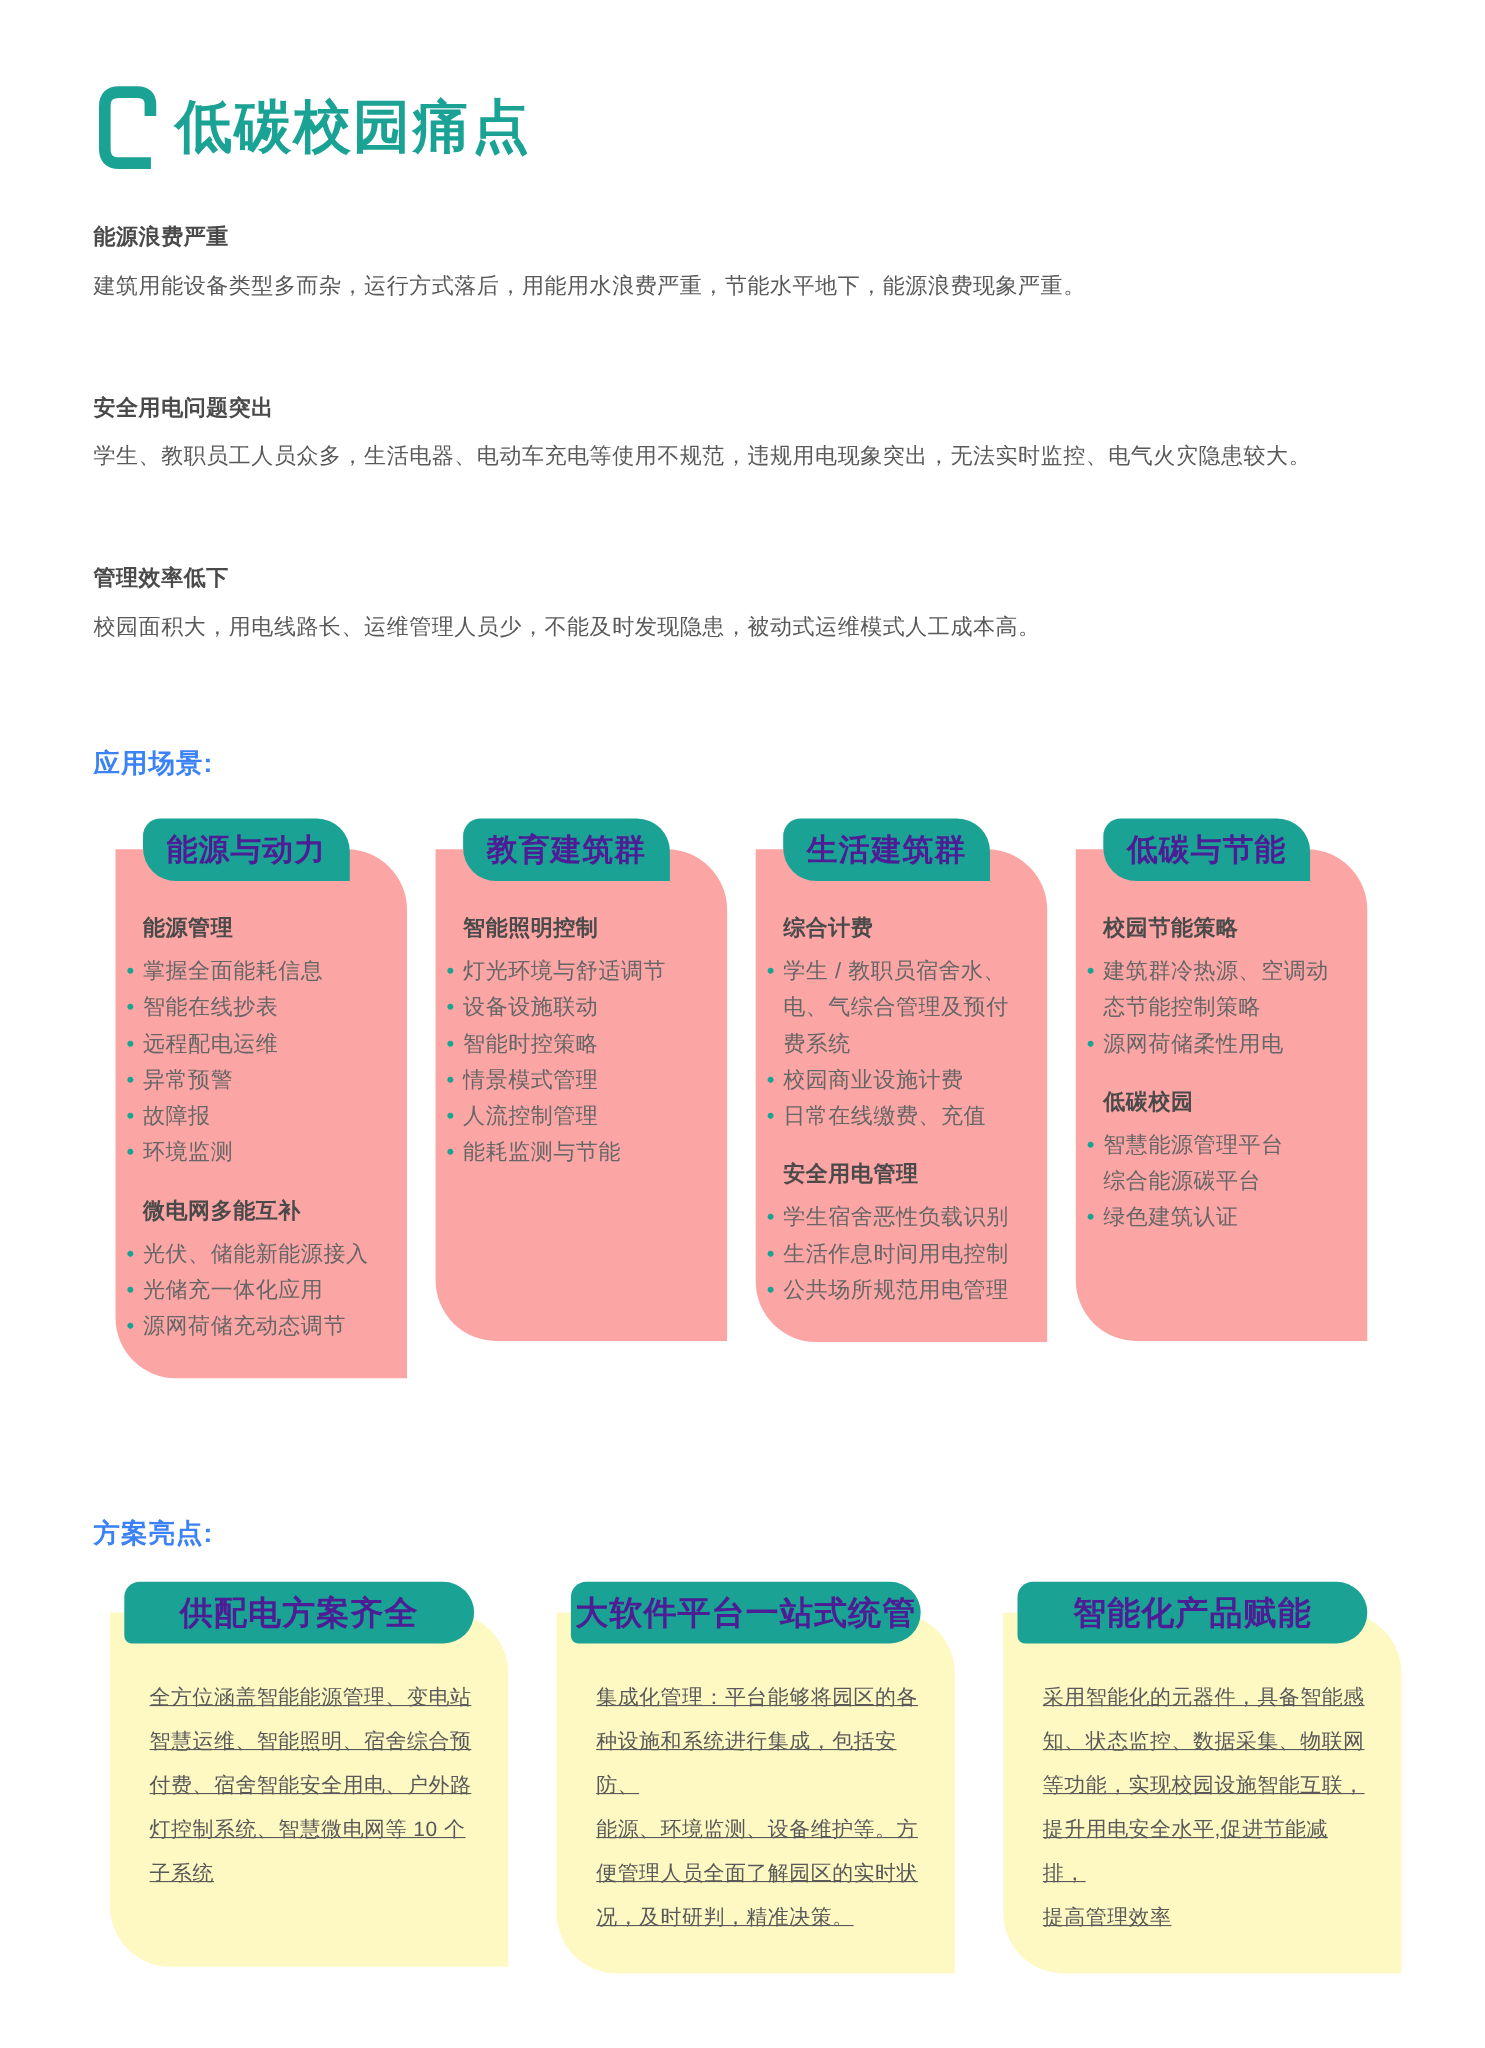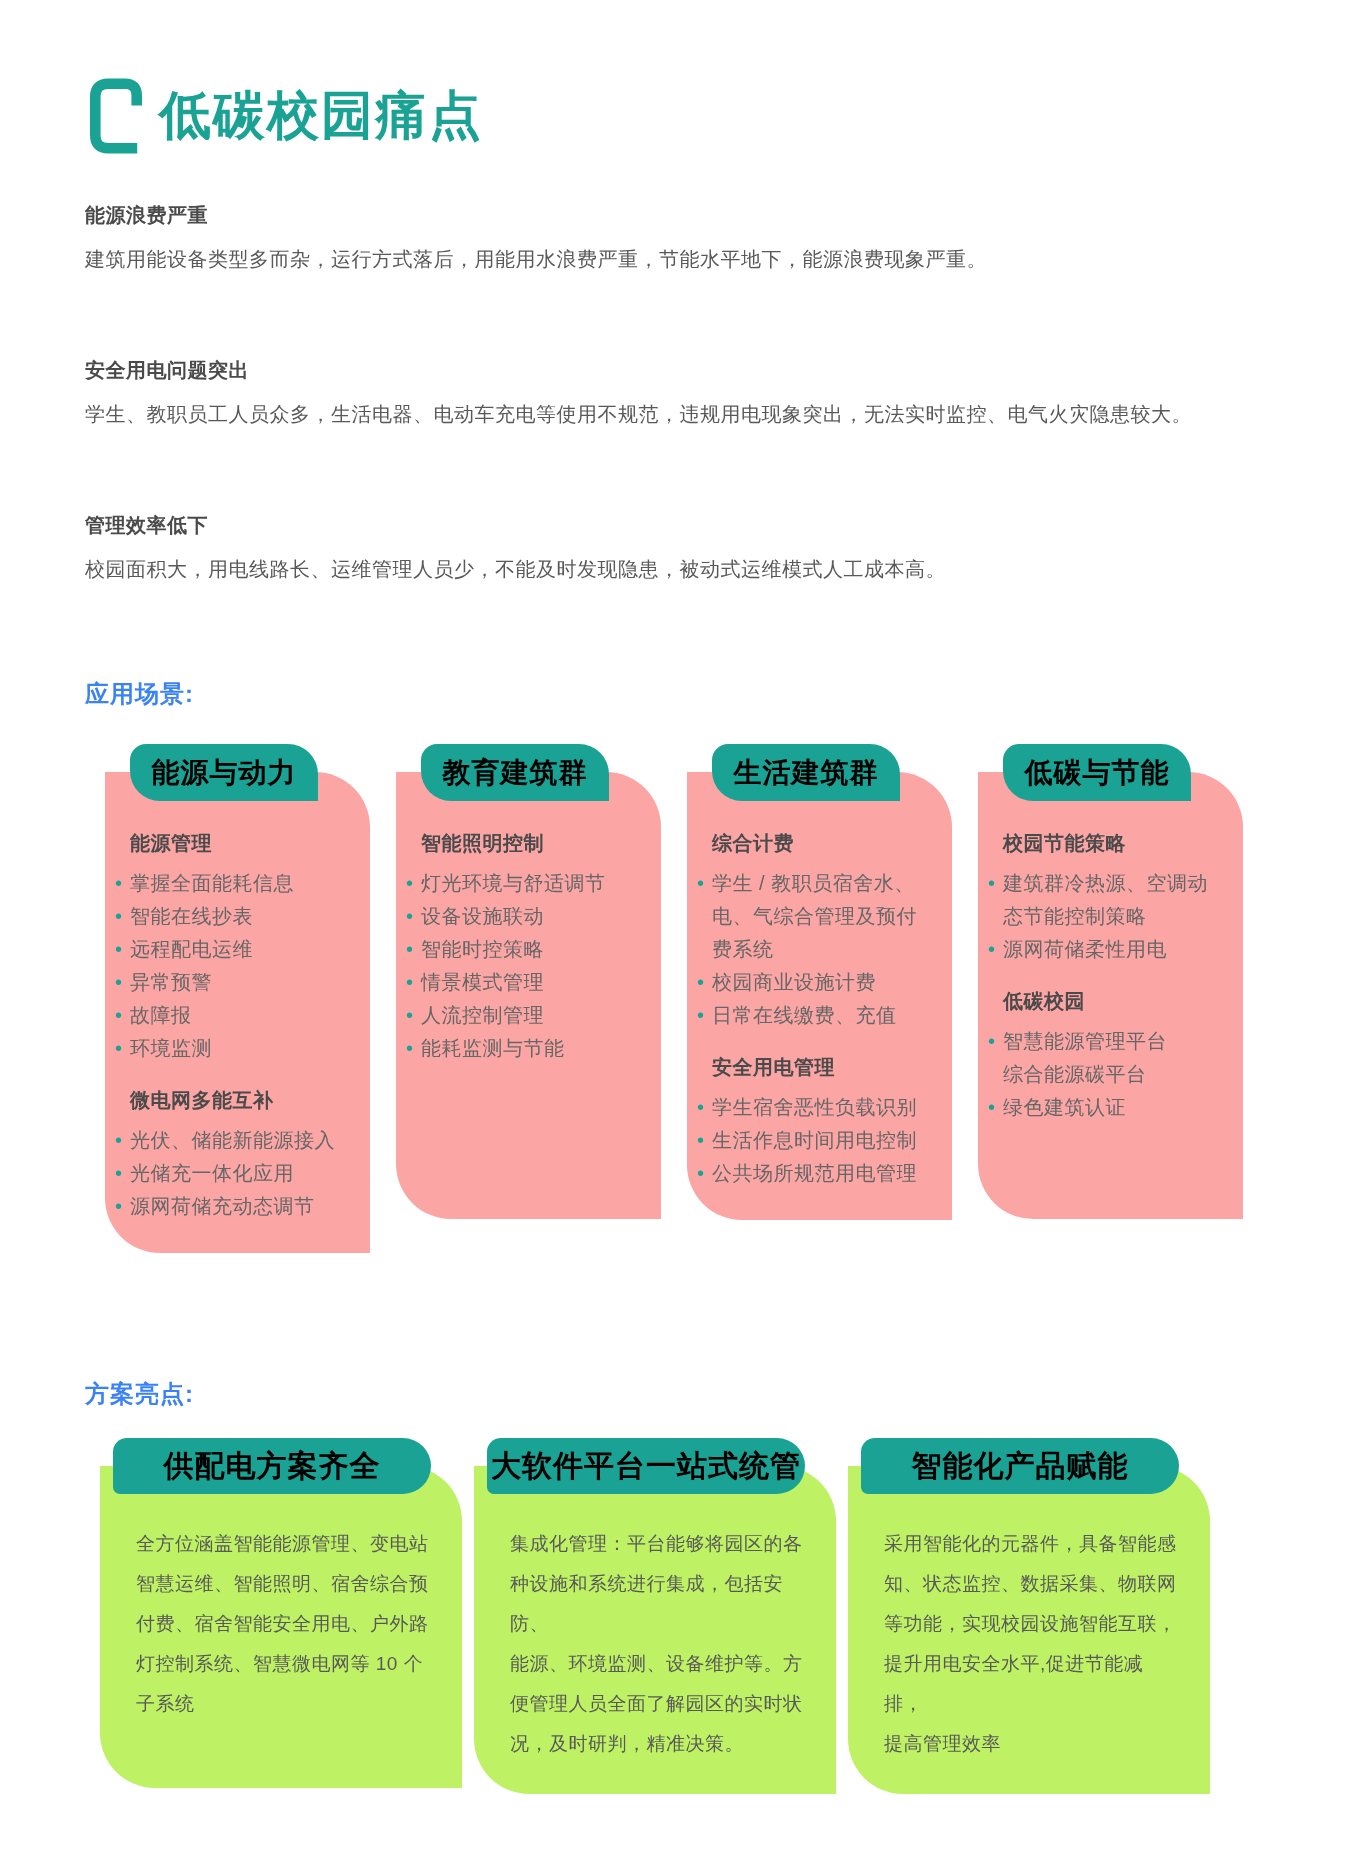--- a/index.html
+++ b/index.html
@@ -24,43 +24,43 @@
 
   
   .section-label{font-size:24px;font-weight:bold;color:#3b82f6;letter-spacing:1px;}
   .scenes-label{margin:95px 0 34px 0;}
   .hl-label{margin:125px 0 28px 0;}
 
   
   .scene-row{display:flex;gap:26px;margin-left:20px;}
   .scene-card{width:265px;flex:0 0 auto;position:relative;padding-top:28px;box-sizing:border-box;}
   .pill{
-    position:absolute;top:0;background:#1AA394;color:#000000;font-weight:bold;
+    position:absolute;top:0;background:#1AA394;color:#4c1d95;font-weight:bold;
     display:flex;align-items:center;justify-content:center;z-index:2;letter-spacing:1px;
   }
   .scene-pill{left:25px;width:188px;height:57px;font-size:28px;border-radius:16px 30px 0 30px;}
   .scene-body{
     background:#fca5a5;border-radius:0 55px 0 55px;min-height:447px;
     box-sizing:border-box;padding:58px 16px 30px 25px;
   }
   .scene-body h3{font-size:20px;font-weight:bold;color:#4A4A4A;margin:0 0 10px 0;letter-spacing:0.5px;}
   .scene-body h3.second{margin-top:22px;}
   .scene-body ul{list-style:none;margin:0;padding:0;}
   .scene-body li{
     position:relative;font-size:20px;line-height:33px;color:#666666;
     white-space:pre-line;letter-spacing:0.5px;
   }
   .scene-body li::before{content:"\2022";position:absolute;left:-15px;color:#1AA394;}
 
   
-  .hl-row{display:flex;gap:12px;margin-left:15px;}
+  .hl-row{display:flex;gap:44px;margin-left:15px;text-decoration:underline;}
   .hl-card{width:362px;flex:0 0 auto;position:relative;padding-top:28px;box-sizing:border-box;}
   .hl-pill{left:13px;width:318px;height:56px;font-size:30px;border-radius:16px 32px 32px 8px;}
   .hl-body{
-    background:#bef264;border-radius:0 55px 0 55px;min-height:322px;
+    background:#fef9c3;border-radius:0 55px 0 55px;min-height:322px;
     box-sizing:border-box;padding:58px 30px 30px 36px;
   }
   .hl-body p{margin:0;font-size:19px;line-height:40px;color:#595959;white-space:pre-line;letter-spacing:0.5px;}
 </style>
 </head>
 <body>
 
 <div class="page">
 
   <div class="title-row">

